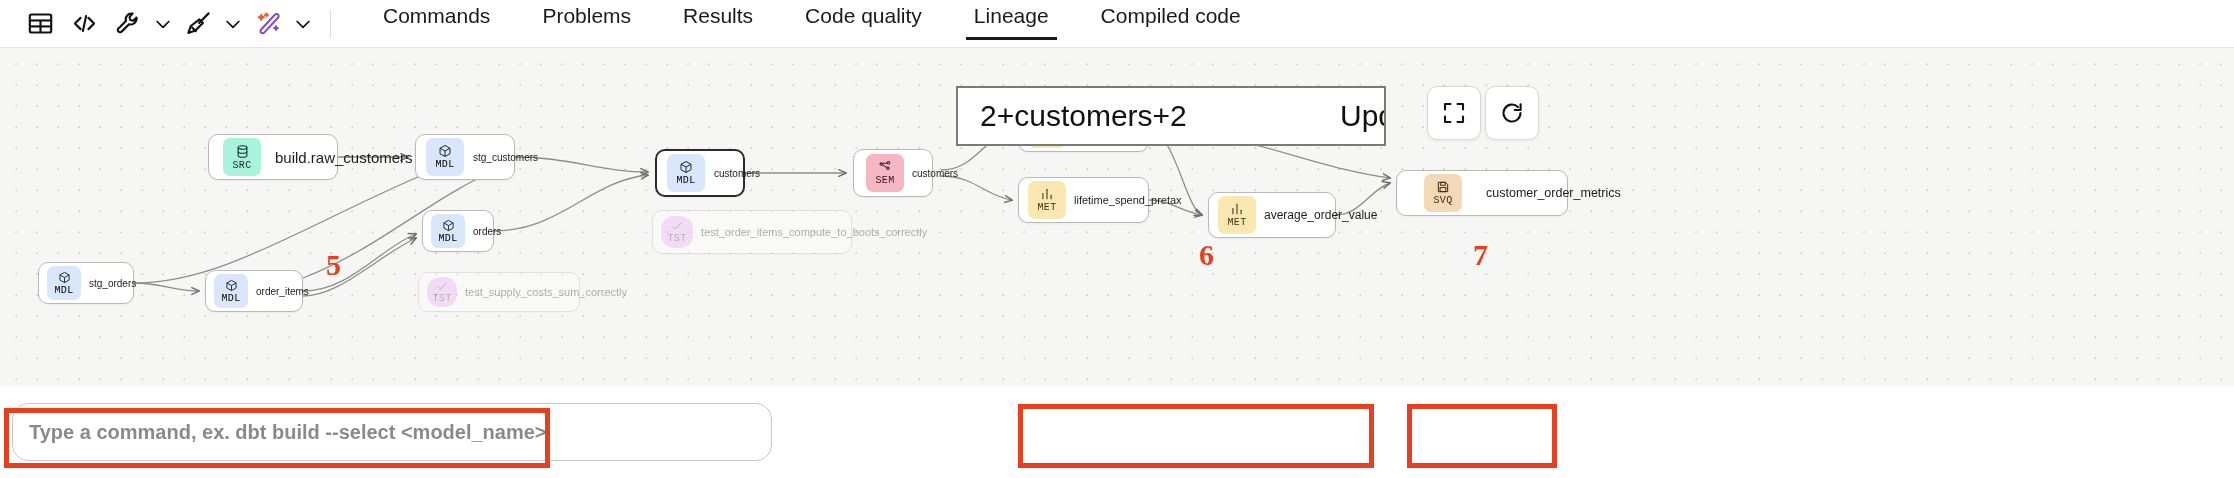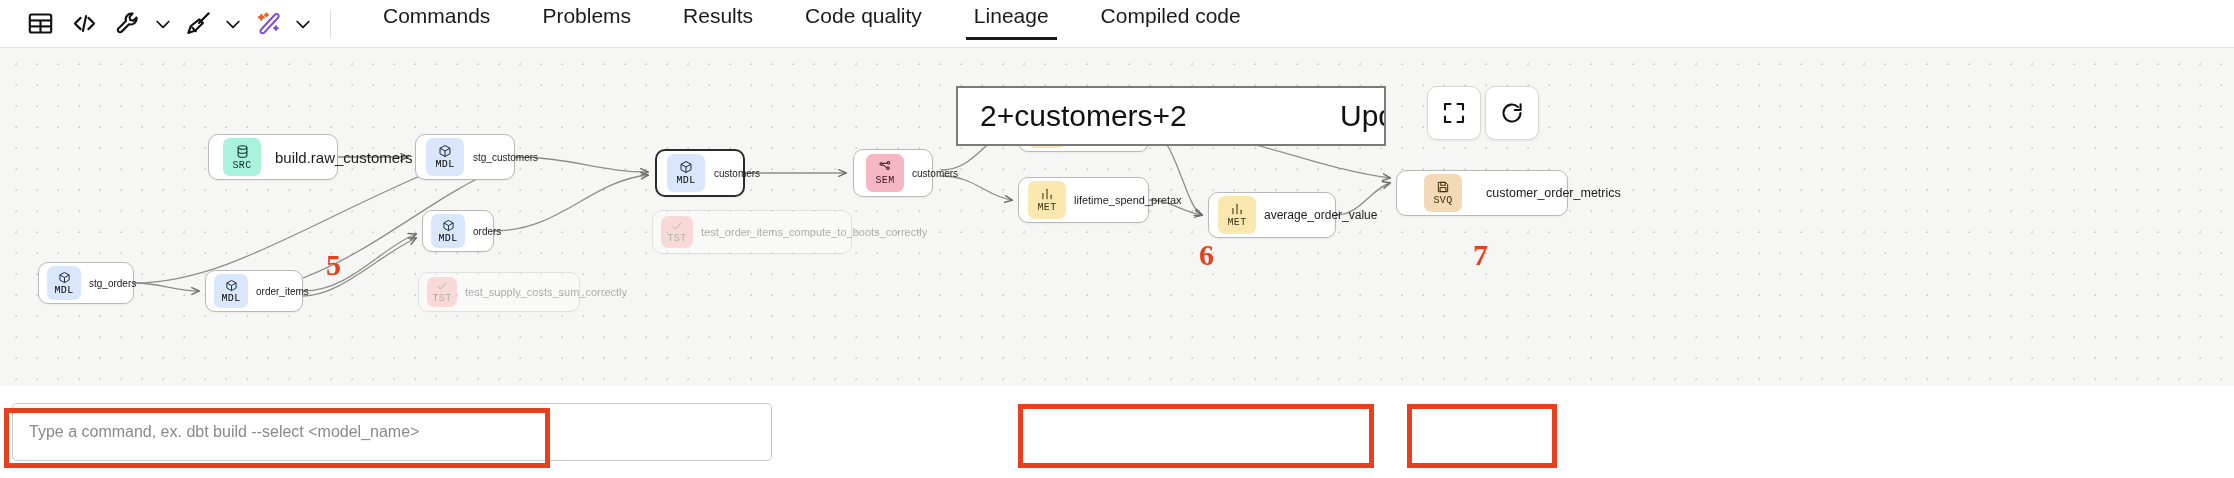--- a/index.html
+++ b/index.html
@@ -71,21 +71,21 @@
     width: 38px; height: 38px; border-radius: 7px;
     display: flex; flex-direction: column; align-items: center; justify-content: center;
     flex: 0 0 auto; line-height: 1;
   }
   .badge .bt { font-size: 10px; letter-spacing: .3px; margin-top: 2px; font-family: "Liberation Mono", monospace; }
   .badge.src { background: #a9f2dc; color: #0f2e25; }
   .badge.mdl { background: #d9e6fb; color: #000000; }
   .badge.sem { background: #f6b7c4; color: #3d1220; }
   .badge.met { background: #fbe7b0; color: #3d3212; }
   .badge.svq { background: #f3d9b6; color: #3d2d12; }
-  .badge.tst { background: #fca5a5; color: #1d3513; }
+  .badge.tst { background: #f0abfc; color: #1d3513; border-radius: 13px; }
   .node-label { font-size: 15px; color: #1c1c1c; white-space: nowrap; }
   .node-label.small { font-size: 10px; }
   .node-label.two { white-space: normal; line-height: 1.15; }
 
   
   .graph-bar {
     position: absolute;
     background: #ffffff;
     border: 2px solid #7a7a78;
     border-radius: 0;
@@ -125,25 +125,26 @@
   
   .bottombar {
     position: absolute; left: 0; top: 386px;
     width: 2234px; height: 92px;
     background: #fff;
     display: flex; align-items: center;
   }
   .cmd-wrap { position: absolute; left: 12px; top: 17px; width: 760px; height: 58px; }
   .cmd-input {
     width: 100%; height: 100%;
-    border: 1px solid #c9c9c7; border-radius: 5px;
+    border: 1px solid #c9c9c7; border-radius: 16px;
     background: #fff; padding: 0 16px;
-    font-size: 16px; color: #1a1a1a;
+    font-size: 20px; color: #1a1a1a;
     font-family: "Liberation Sans", sans-serif;
     outline: none;
+    font-weight: bold;
   }
   .cmd-input::placeholder { color: #8a8a88; }
 </style>
 </head>
 <body>
 
 <div id="app">
 
   <div class="toolbar">
     <div class="tb-icons">

